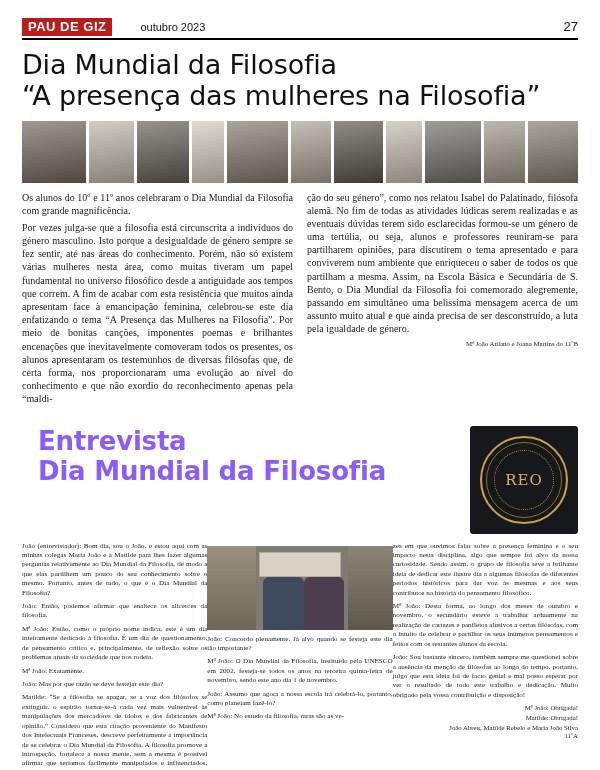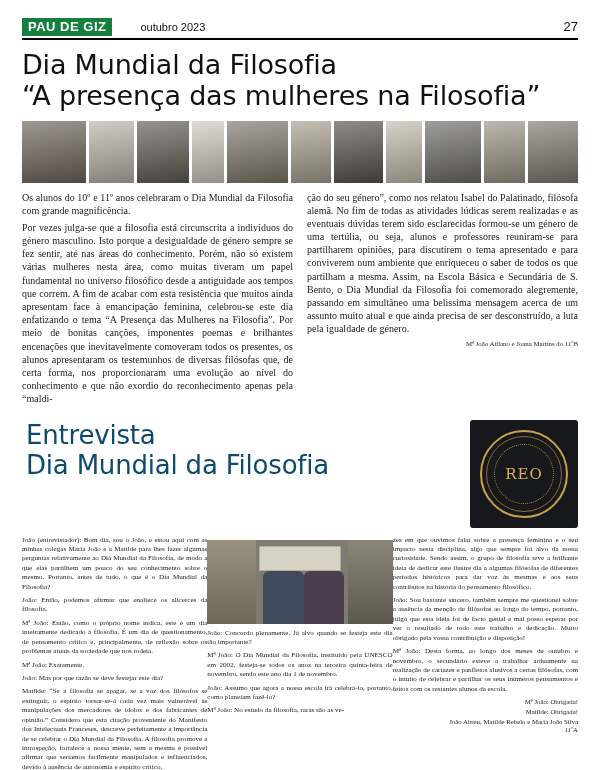--- a/index.html
+++ b/index.html
@@ -18,21 +18,21 @@
 
   
   .masthead {
     display: flex;
     align-items: center;
     border-bottom: 2px solid #000;
     padding-bottom: 3px;
     height: 22px;
   }
   .logo {
-    background: #15803d;
+    background: #b91c1c;
     color: #fff;
     font-weight: bold;
     font-size: 13px;
     letter-spacing: 0.5px;
     padding: 1px 6px 2px 6px;
     line-height: 15px;
     font-family: "Liberation Sans", sans-serif;
   }
   .issue-date {
     flex: 0 0 auto;
@@ -115,25 +115,25 @@
   }
 
   
   .interview-head {
     margin-top: 10px;
     position: relative;
     min-height: 108px;
   }
   h2.title2 {
     font-family: "DejaVu Sans", sans-serif;
-    font-weight: 400;
+    font-weight: 700;
     font-size: 26px;
     line-height: 1.16;
-    margin: 4px;
-    color: #0c4a6e;
+    margin: 16px;
+    color: #8b5cf6;
     letter-spacing: -0.2px;
     max-width: 420px;
   }
   h2.title2 .ln { display: block; }
 
   
   .seal {
     position: absolute;
     right: 0; top: 0;
     width: 108px; height: 108px;
@@ -316,22 +316,22 @@
         <div class="p1"></div>
         <div class="p2"></div>
       </div>
       <p class="qa">João: Concordo plenamente. Já alvo quando se festeja este dia tão importante?</p>
       <p class="qa">Mª João: O Dia Mundial da Filosofia, instituído pela UNESCO em 2002, festeja-se todos os anos na terceira quinta-feira de novembro, sendo este ano dia 1 de novembro.</p>
       <p class="qa">João: Assumo que agora a nossa escola irá celebrá-lo, portanto, como planeiam fazê-lo?</p>
       <p class="qa">Mª João: No estudo da filosofia, raras são as ve-</p>
     </div>
     <div class="col3">
       <p class="qa">zes em que ouvimos falar sobre a presença feminina e o seu impacto nesta disciplina, algo que sempre foi alvo da nossa curiosidade. Sendo assim, o grupo de filosofia teve a brilhante ideia de dedicar este ilustre dia a algumas filósofas de diferentes períodos históricos para dar voz às mesmas e aos seus contributos na história do pensamento filosófico.</p>
+      <p class="qa">Mª João: Desta forma, ao longo dos meses de outubro e novembro, o secundário esteve a trabalhar arduamente na realização de cartazes e panfletos alusivos a certas filósofas, com o intuito de celebrar e partilhar os seus inúmeros pensamentos e feitos com os restantes alunos da escola.</p>
       <p class="qa">João: Sou bastante sincero, também sempre me questionei sobre a ausência da menção de filósofas ao longo do tempo, portanto, julgo que esta ideia foi de facto genial e mal posso esperar por ver o resultado de todo este trabalho e dedicação. Muito obrigado pela vossa contribuição e disposição!</p>
-      <p class="qa">Mª João: Desta forma, ao longo dos meses de outubro e novembro, o secundário esteve a trabalhar arduamente na realização de cartazes e panfletos alusivos a certas filósofas, com o intuito de celebrar e partilhar os seus inúmeros pensamentos e feitos com os restantes alunos da escola.</p>
       <p class="sig">Mª João: Obrigada!</p>
       <p class="sig">Matilde: Obrigada!</p>
       <p class="sig">João Abreu, Matilde Rebelo e Maria João Silva</p>
       <p class="sig tight">11ºA</p>
     </div>
   </div>
 
   <div class="bottomstrip">
     <div class="bp b1"></div>
     <div class="bp b2"></div>

